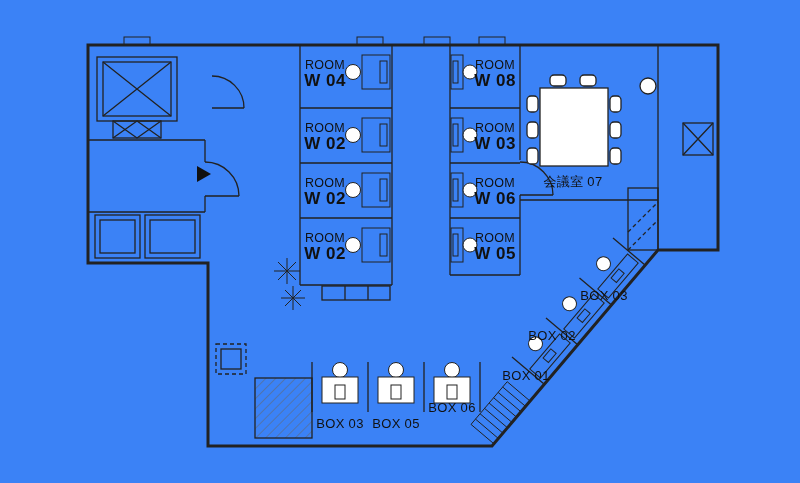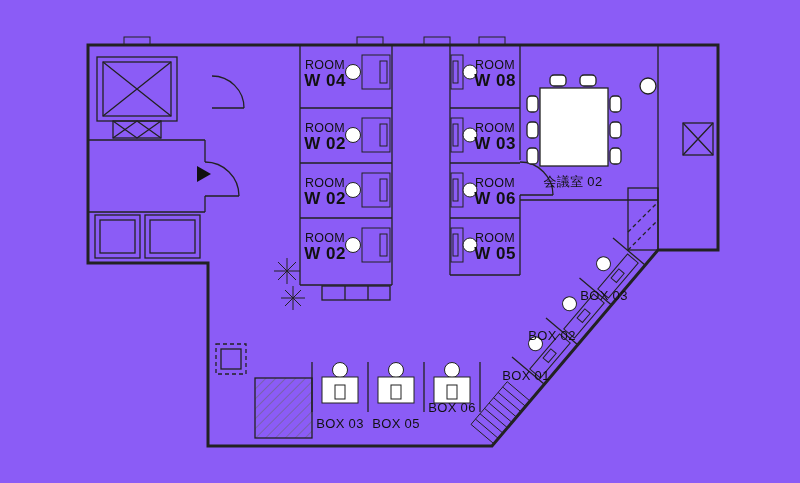--- a/index.html
+++ b/index.html
@@ -1,17 +1,17 @@
 <!DOCTYPE html>
 <html><head>
 <meta charset="utf-8">
 <style>
   html,body{margin:0;padding:0;background:#ffffff;}
   .stage{
-    position:relative;width:800px;height:483px;background:#8b5cf6;overflow:hidden;
+    position:relative;width:800px;height:483px;background:#3b82f6;overflow:hidden;
     font-family:"Liberation Sans", sans-serif;
   }
   .stage svg{position:absolute;left:0;top:0;}
   .lbl{
     position:absolute;transform:translateX(-50%);text-align:center;color:#111;
     font-size:12.5px;line-height:15px;white-space:nowrap;letter-spacing:.3px;
   }
   .room-lbl span{display:block;}
   .room-lbl .num{font-weight:700;font-size:17px;letter-spacing:.5px;}
   .box-lbl{font-size:13px;}
@@ -245,21 +245,21 @@
     </div>
   <div class="lbl room-lbl" style="left:495px;top:176px">
       <span>ROOM</span>
       <span class="num">W 06</span>
     </div>
   <div class="lbl room-lbl" style="left:495px;top:231px">
       <span>ROOM</span>
       <span class="num">W 05</span>
     </div>
 
-  <div class="lbl meet-lbl" style="left:573px;top:174px">会議室 02</div>
+  <div class="lbl meet-lbl" style="left:573px;top:174px">会議室 07</div>
 
   <div class="lbl box-lbl" style="left:604px;top:288px">BOX 03</div>
   <div class="lbl box-lbl" style="left:552px;top:328px">BOX 02</div>
   <div class="lbl box-lbl" style="left:526px;top:368px">BOX 01</div>
   <div class="lbl box-lbl" style="left:340px;top:416px">BOX 03</div>
   <div class="lbl box-lbl" style="left:396px;top:416px">BOX 05</div>
   <div class="lbl box-lbl" style="left:452px;top:400px">BOX 06</div>
 
 </div>
 

